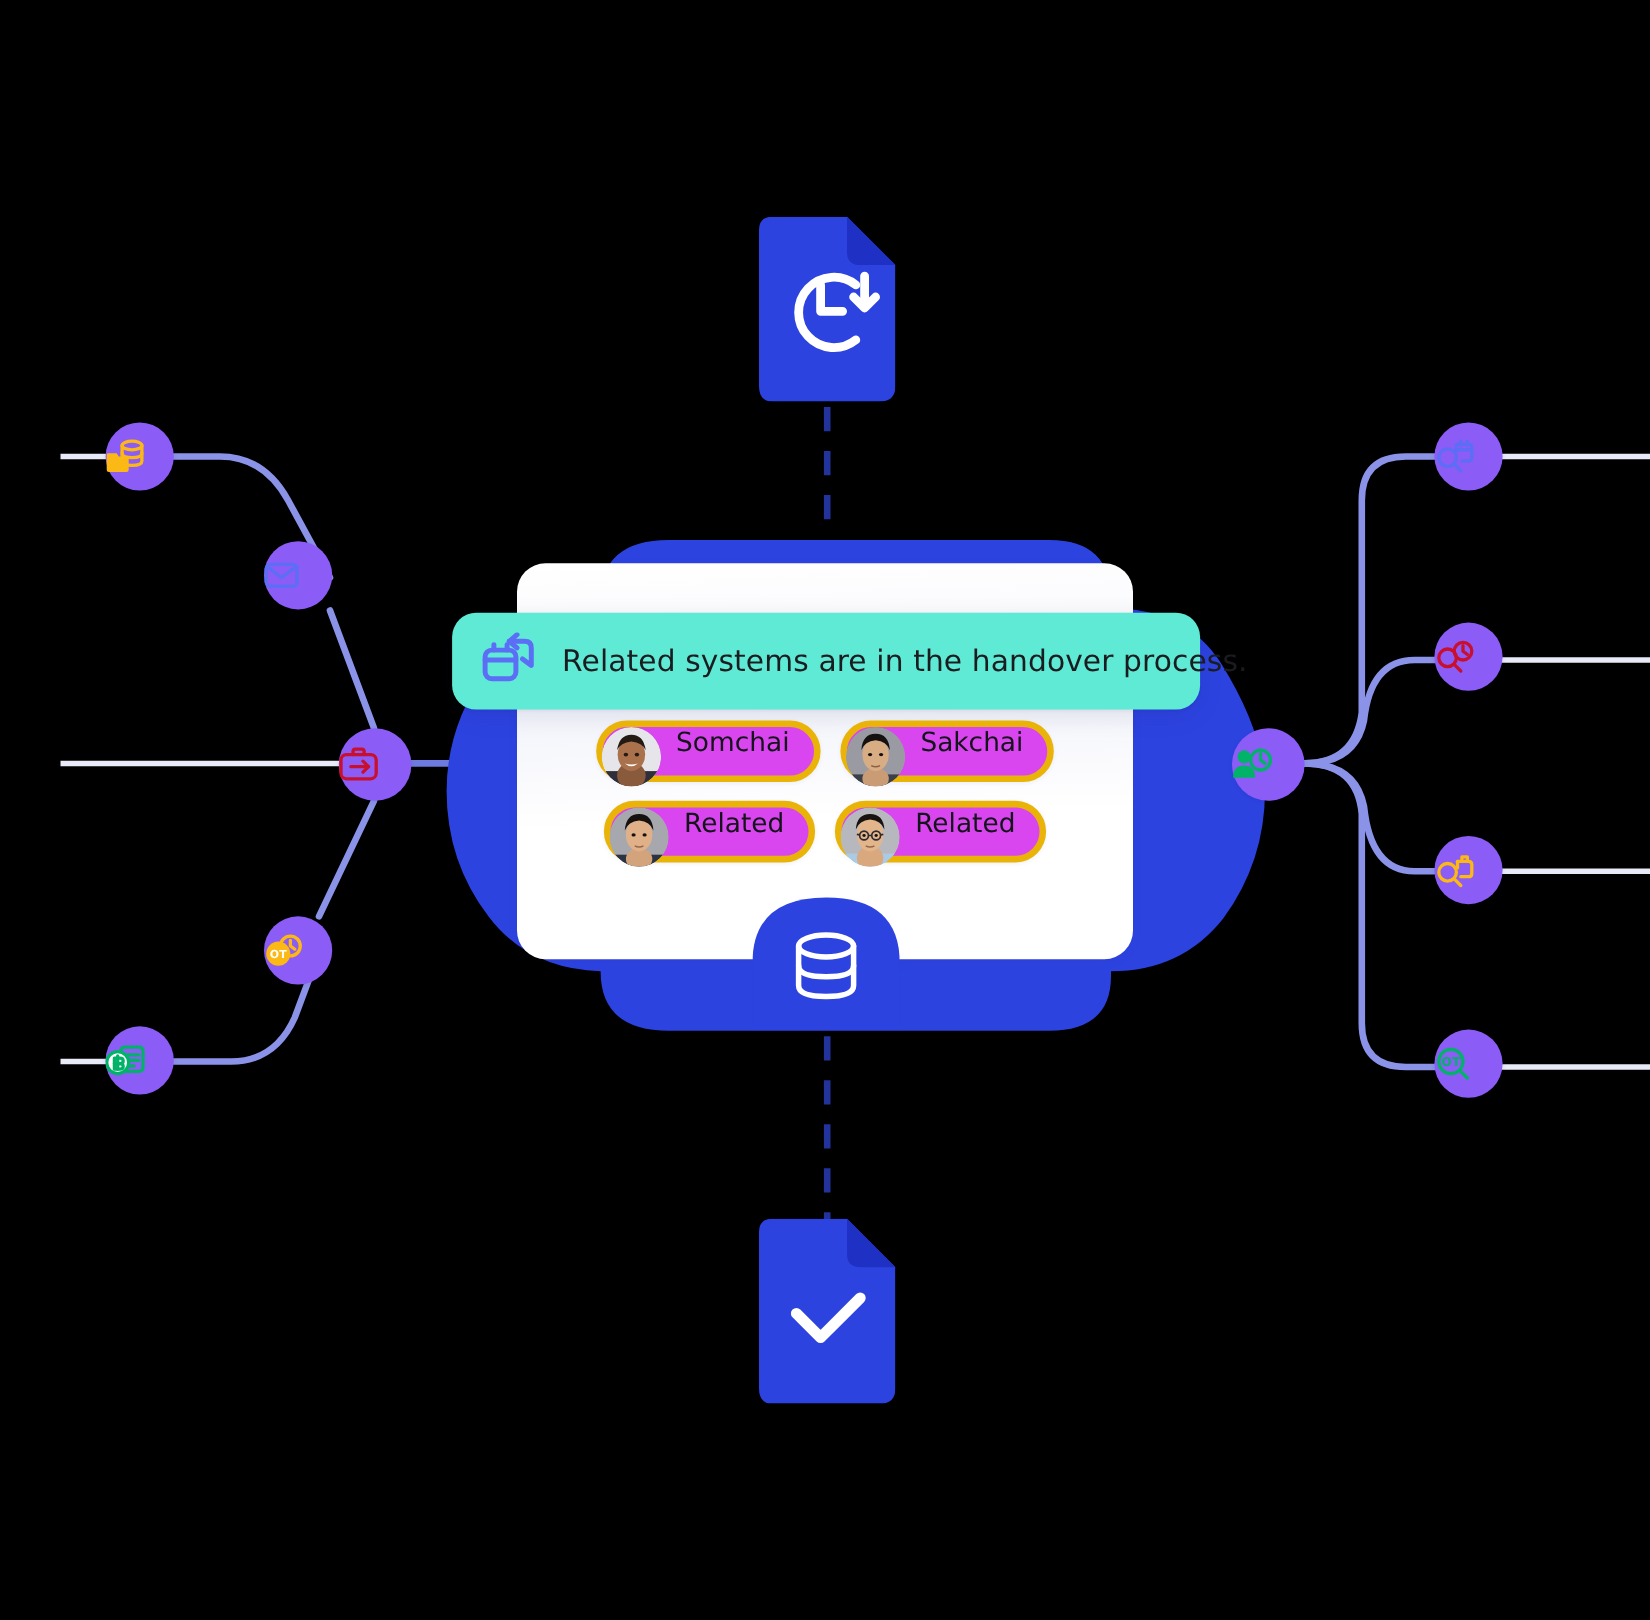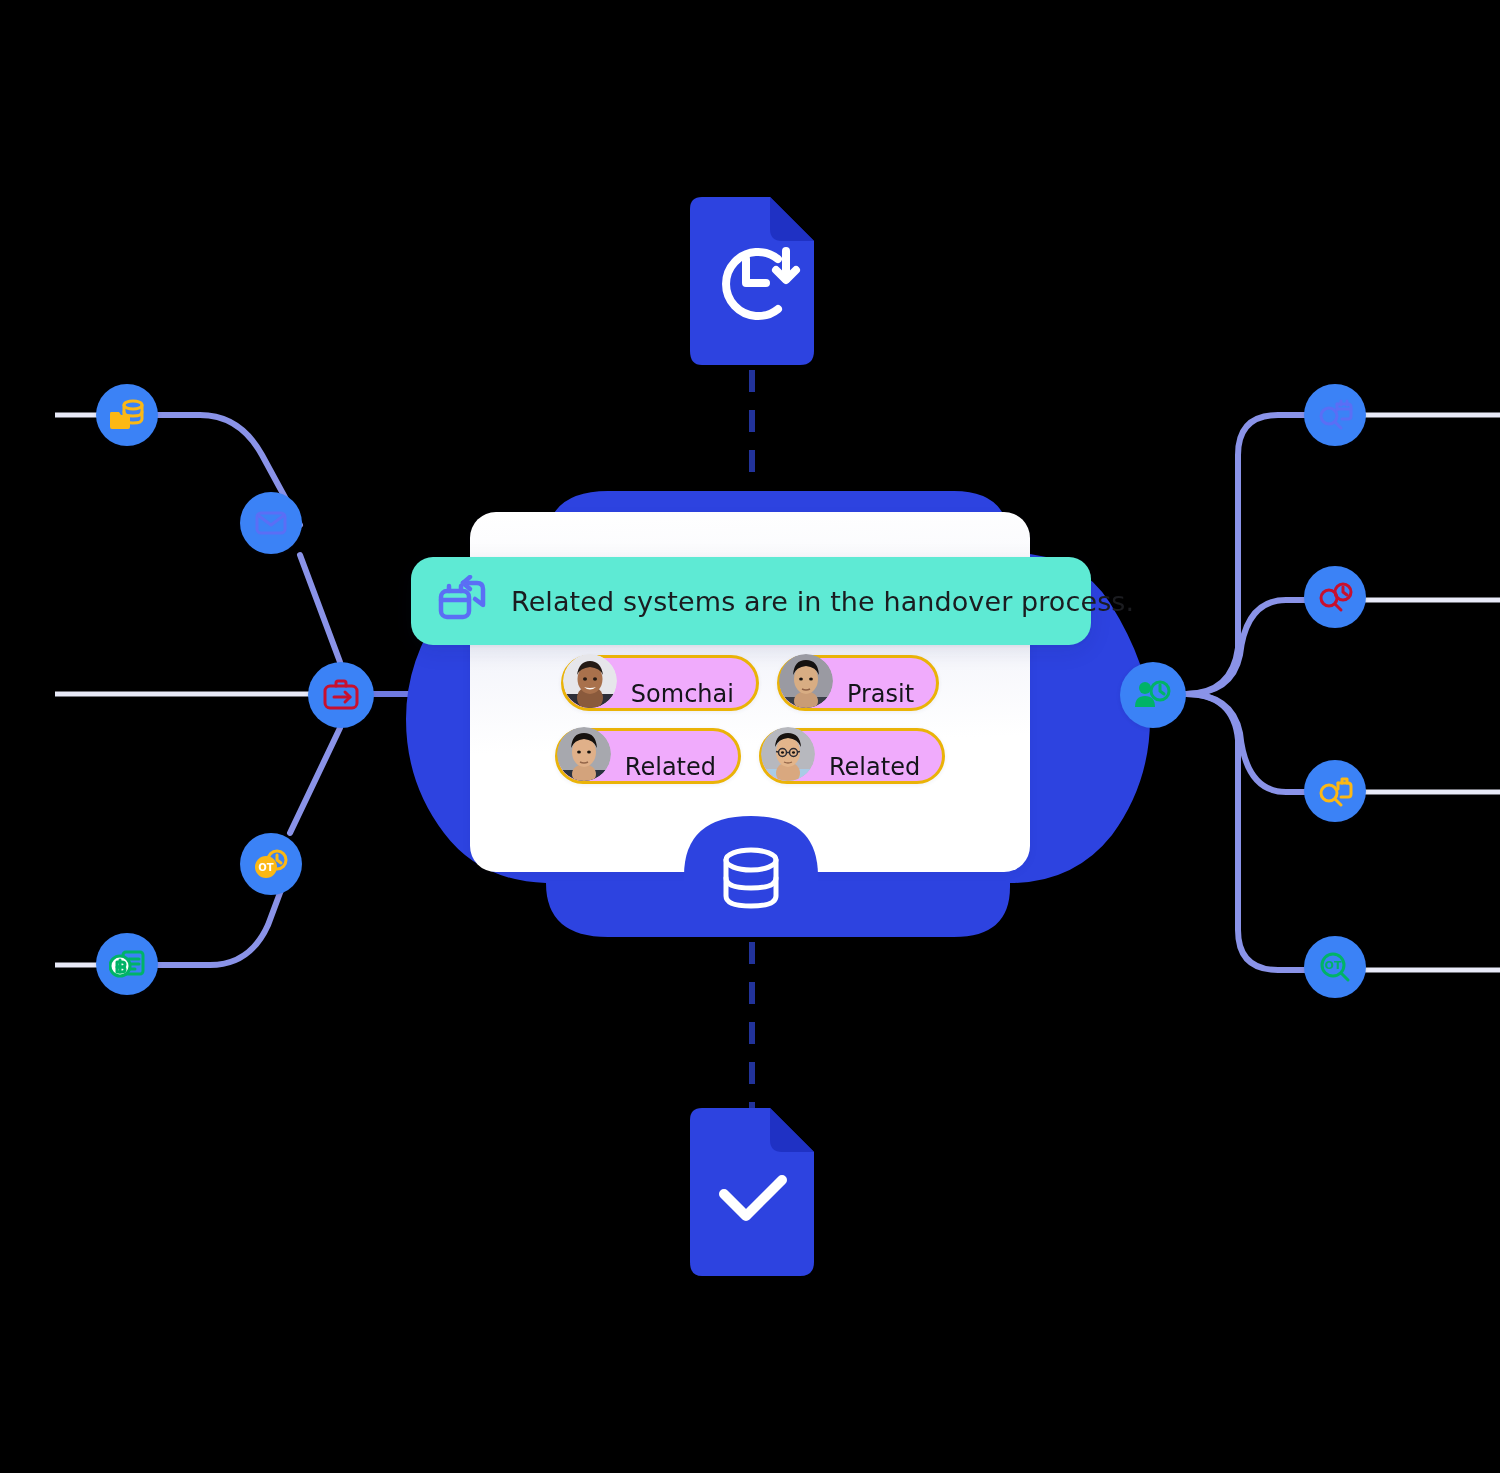--- a/index.html
+++ b/index.html
@@ -90,23 +90,23 @@
     width: 560px;
   }
   .chip-row {
     display: flex;
     justify-content: center;
     gap: 18px;
     margin-bottom: 17px;
   }
   .chip {
     display: flex;
-    align-items: flex-end;
-    background: #f0abfc;
-    border: 3px solid #eab308;
+    align-items: flex-start;
+    background: #d946ef;
+    border: 6px solid #eab308;
     border-radius: 999px;
     height: 56px;
     padding-right: 22px;
     box-shadow: 0 1px 4px rgba(30,40,110,0.07);
     box-sizing: border-box;
   }
   .chip-avatar {
     width: 54px;
     height: 54px;
     border-radius: 50%;
@@ -141,24 +141,23 @@
   }
   .doc-top { left: 690px; top: 197px; }
   .doc-bottom { left: 690px; top: 1108px; }
 
   
   .node {
     position: absolute;
     width: 62px;
     height: 62px;
     border-radius: 50%;
-    background: #3b82f6;
+    background: #8b5cf6;
     display: flex;
     align-items: center;
-    justify-content: center;
     box-shadow: 0 1px 4px rgba(20,30,90,0.10);
   }
   .node svg { display: block; }
   .node-lg { width: 66px; height: 66px; }
 </style>
 </head>
 <body>
 
 <div id="stage">
 
@@ -282,21 +281,21 @@
               <rect y="43" width="54" height="11" fill="#3a3f48"></rect>
               <ellipse cx="27" cy="47" rx="12" ry="10" fill="#c99c76"></ellipse>
               <ellipse cx="27" cy="25" rx="12" ry="15" fill="#d8ad83"></ellipse>
               <path d="M 14,21 Q 15,6 27,6 Q 39,6 40,21 Q 37,13 27,12 Q 17,13 14,21 Z" fill="#141110"></path>
               <ellipse cx="22" cy="25" rx="1.9" ry="1.5" fill="#141110"></ellipse>
               <ellipse cx="32" cy="25" rx="1.9" ry="1.5" fill="#141110"></ellipse>
               <path d="M 23,35 Q 27,37 31,35" stroke="#8d5f44" stroke-width="1.4" fill="none"></path>
             </g>
           </svg>
         </div>
-        <span class="chip-name">Prasit</span>
+        <span class="chip-name">Sakchai</span>
       </div>
 
     </div>
 
     <div class="chip-row">
 
       <div class="chip">
         <div class="chip-avatar">
           <svg viewBox="0 0 54 54">
             <defs>

